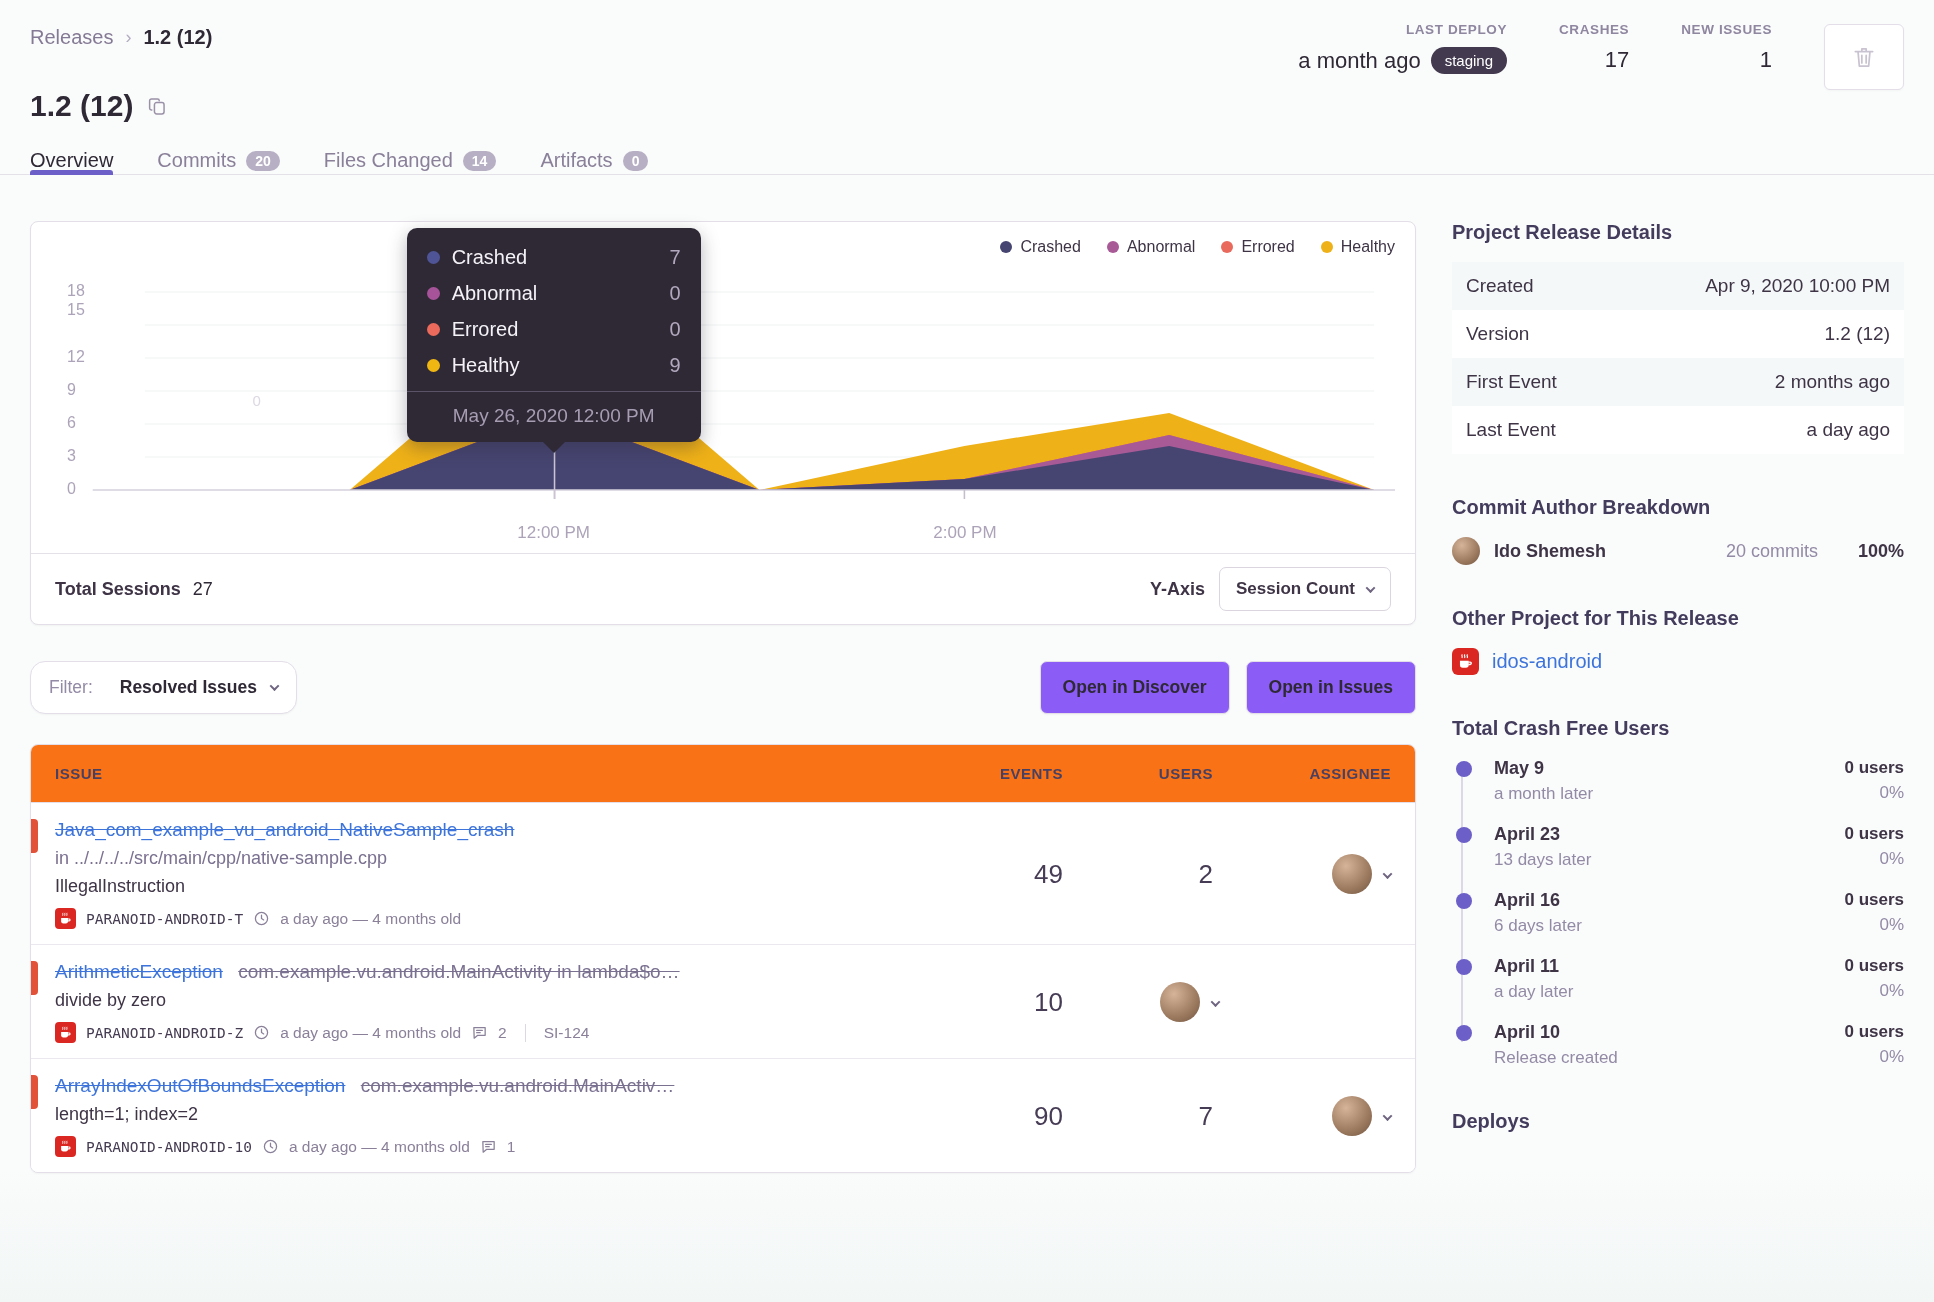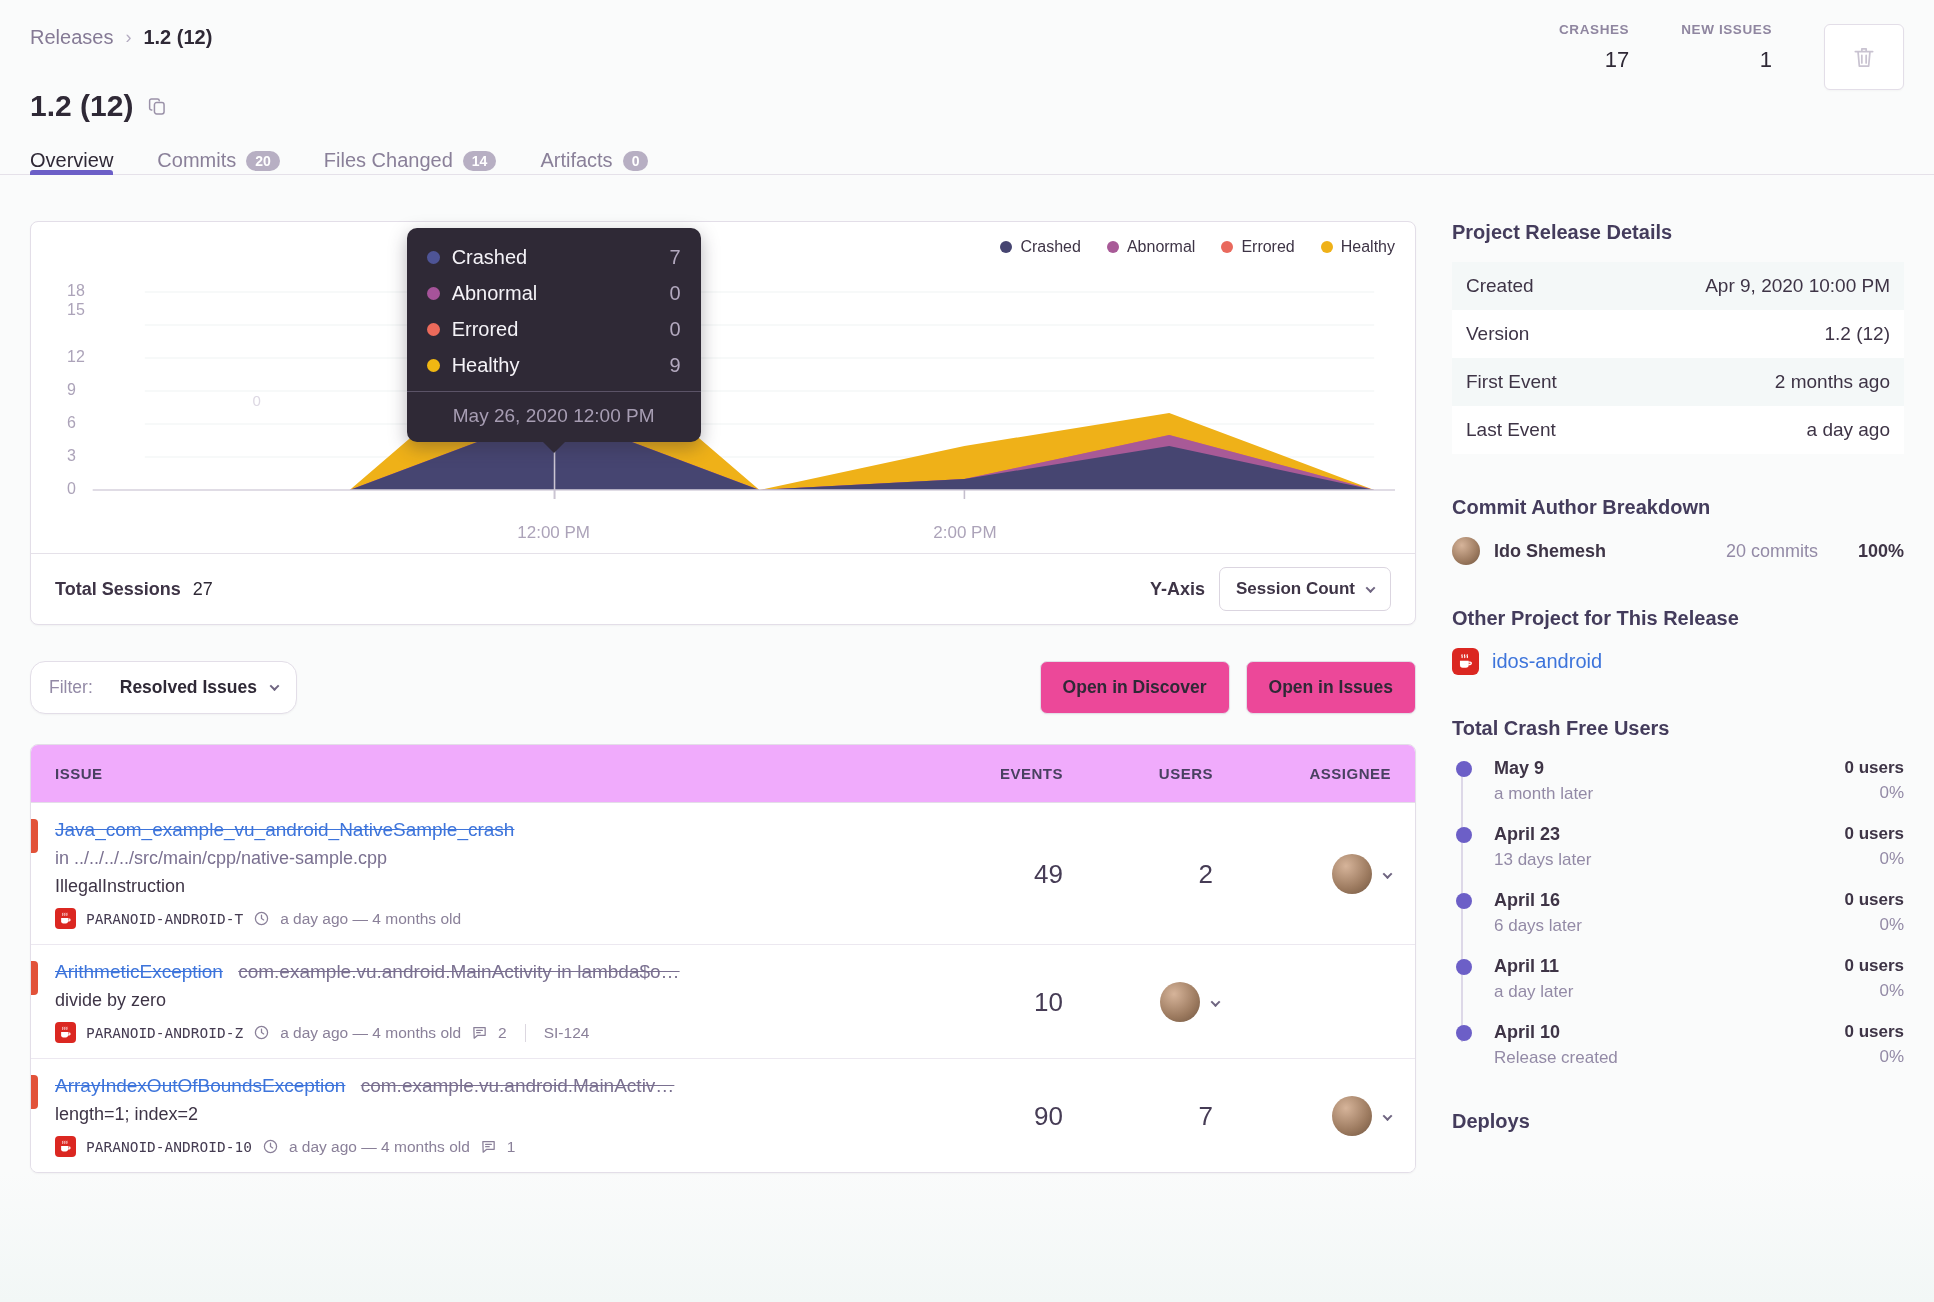--- a/index.html
+++ b/index.html
@@ -83,27 +83,27 @@
   .chev { width:7px; height:7px; border-right:2px solid #6F6581; border-bottom:2px solid #6F6581;
     transform:rotate(45deg) translate(-1px,-1px); display:inline-block; }
 
   
   .toolbar { display:flex; justify-content:space-between; margin-top:36px; }
   .filter-btn { display:flex; align-items:center; gap:10px; background:#fff; border:1px solid #E3DEE8;
     border-radius:15px; padding:15px 18px; font-size:17.5px; cursor:pointer; box-shadow:0 1px 2px rgba(0,0,0,.04); }
   .filter-btn .f-lbl { color:#938AA6; }
   .filter-btn .f-val { color:#2F2936; font-weight:700; margin-right:4px;padding-left:17px; }
   .btn-group { display:flex; gap:16px; }
-  .btn { background:#ec4899; border:1px solid #E3DEE8; border-radius:7px; padding:15px 22px;
+  .btn { background:#8b5cf6; border:1px solid #E3DEE8; border-radius:7px; padding:15px 22px;
     font-size:17.5px; font-weight:700; color:#2F2936; cursor:pointer; box-shadow:0 1px 2px rgba(0,0,0,.04); }
 
   
   .table { margin-top:30px; overflow:hidden; }
   .thead, .trow { display:grid; grid-template-columns:1fr 150px 150px 172px; }
-  .thead { background:#f0abfc; border-bottom:1px solid #E3DEE8; padding:20px 0; font-size:15px;
+  .thead { background:#f97316; border-bottom:1px solid #E3DEE8; padding:20px 0; font-size:15px;
     font-weight:700; letter-spacing:.5px; color:#494061; }
   .th-issue { padding-left:24px; }
   .th-num { text-align:right; padding-right:30px; }
   .th-assignee { text-align:right; padding-right:24px; }
   .trow { position:relative; border-bottom:1px solid #ECE8F0; padding:16px 0 15px; background:#fff; }
   .trow:last-child { border-bottom:none; }
   .level-bar { position:absolute; left:0; top:16px; width:7px; height:34px; background:#E25239;
     border-radius:0 4px 4px 0; }
   .issue-cell { padding-left:24px; padding-right:10px; min-width:0; }
   .issue-title-line { font-size:19px; white-space:nowrap; overflow:hidden; }
@@ -155,20 +155,27 @@
 
 <div class="page">
 
   <div class="breadcrumb">
     <span class="parent">Releases</span>
     <span class="sep">›</span>
     <span class="current">1.2 (12)</span>
   </div>
 
   <div class="header-right">
+    <div class="stat">
+      <span class="lbl">LAST DEPLOY</span>
+      <span class="val">
+        <span>a month ago</span>
+        <span class="badge-staging">staging</span>
+      </span>
+    </div>
     <div class="stat">
       <span class="lbl">CRASHES</span>
       <span class="val">17</span>
     </div>
     <div class="stat">
       <span class="lbl">NEW ISSUES</span>
       <span class="val">1</span>
     </div>
     <div class="trash-btn">
       <svg class="icon-svg" width="26" height="28" viewBox="0 0 24 24" fill="none" stroke="#C9C3D1" stroke-width="1.6" stroke-linecap="round" stroke-linejoin="round">

